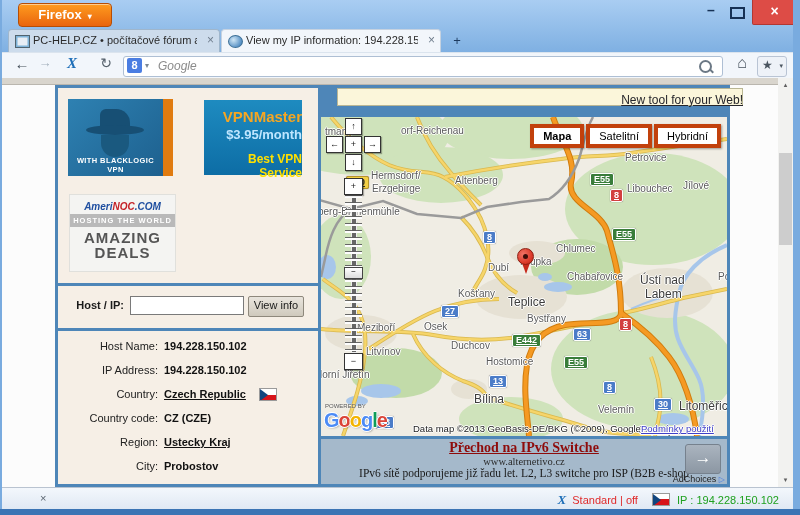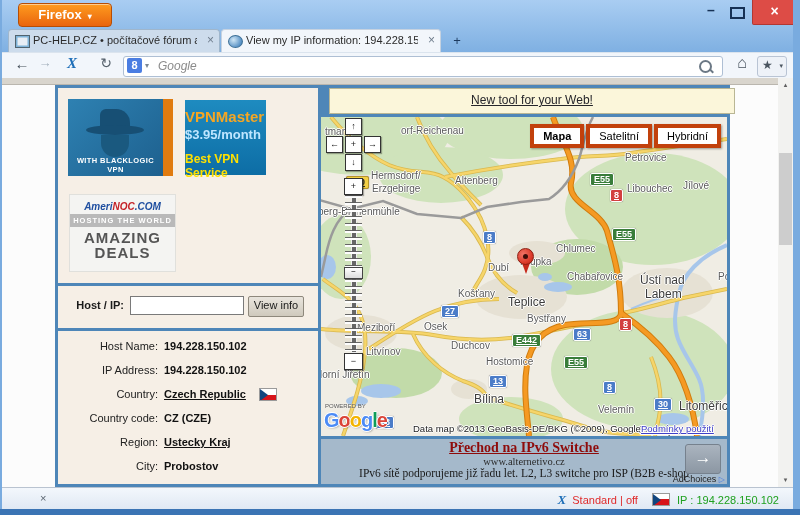--- a/index.html
+++ b/index.html
@@ -45,21 +45,21 @@
   #page-frame{position:absolute;left:53px;top:7px;width:675px;height:402px;background:#4e86b8;}
   #leftcol{position:absolute;left:3px;top:3px;width:260px;height:396px;background:#f6efe6;}
   .lc-div{position:absolute;left:0;width:260px;height:3px;background:#4e86b8;}
   
   #ad-blacklogic{position:absolute;left:10px;top:11px;width:105px;height:77px;background:linear-gradient(135deg,#2e81b2,#1c5e8c);overflow:hidden;cursor:pointer;}
   #ad-blacklogic .stripe{position:absolute;right:0;top:0;width:10px;height:77px;background:#e07b10;}
   #ad-blacklogic .hat-brim{position:absolute;left:18px;top:26px;width:58px;height:10px;background:#174f74;border-radius:50%;}
   #ad-blacklogic .hat-top{position:absolute;left:32px;top:10px;width:30px;height:20px;background:#174f74;border-radius:6px 14px 2px 2px;}
   #ad-blacklogic .face{position:absolute;left:33px;top:36px;width:28px;height:22px;background:#1a597f;border-radius:0 0 14px 14px;}
   #ad-blacklogic .cap{position:absolute;left:0;bottom:2px;width:95px;text-align:center;color:#fff;font-size:7.5px;font-weight:bold;letter-spacing:.4px;}
-  #ad-vpnmaster{position:absolute;left:127px;top:12px;width:81px;height:75px;background:linear-gradient(#1e8bc0,#0d6da5);text-align:left;cursor:pointer;}
+  #ad-vpnmaster{position:absolute;left:146px;top:12px;width:98px;height:75px;background:linear-gradient(#1e8bc0,#0d6da5);text-align:right;cursor:pointer;}
   #ad-vpnmaster .t1{margin-top:8px;color:#f5a623;font-size:15px;font-weight:bold;}
   #ad-vpnmaster .t2{color:#bfe6ff;font-size:13px;font-weight:bold;margin-top:2px;}
   #ad-vpnmaster .t3{color:#ffe000;font-size:12px;font-weight:bold;margin-top:10px;}
   #ad-amerinoc{position:absolute;left:11px;top:106px;width:105px;height:76px;background:#f4f4f2;text-align:center;cursor:pointer;border:1px solid #e0e0dc;}
   #ad-amerinoc .l1{margin-top:6px;font-size:10px;font-weight:bold;font-style:italic;}
   #ad-amerinoc .l1 .b{color:#1f4fa0;} #ad-amerinoc .l1 .r{color:#c42127;}
   #ad-amerinoc .l2{margin-top:2px;background:#b9b9b9;color:#fff;font-size:7.5px;font-weight:bold;letter-spacing:1px;padding:2px 0;}
   #ad-amerinoc .l3{margin-top:3px;color:#555;font-size:15px;font-weight:bold;letter-spacing:1px;line-height:15px;}
   
   #form-sec{position:absolute;left:0;top:198px;width:260px;height:42px;}
@@ -69,21 +69,21 @@
   
   #info-sec{position:absolute;left:0;top:243px;width:260px;height:153px;overflow:hidden;}
   .irow{position:absolute;left:0;width:260px;height:24px;font-size:11px;}
   .irow .ilabel{position:absolute;left:0;top:5px;width:100px;text-align:right;color:#222;}
   .irow .ival{position:absolute;left:106px;top:5px;font-weight:bold;color:#111;}
   .irow .ival.link{text-decoration:underline;cursor:pointer;}
   .flag{display:inline-block;width:16px;height:11px;position:relative;background:linear-gradient(#fff 0,#fff 50%,#d7141a 50%,#d7141a 100%);overflow:hidden;vertical-align:-2px;margin-left:5px;border:1px solid #9a9a9a;}
   .flag:before{content:"";position:absolute;left:0;top:0;border-left:8px solid #11457e;border-top:6px solid transparent;border-bottom:6px solid transparent;}
   
   #rightcol{position:absolute;left:266px;top:3px;width:406px;height:396px;}
-  #banner{position:absolute;left:8px;top:0;width:406px;height:26px;background:#fbf6da;box-shadow:inset 0 0 0 1px #b9b694;text-align:center;}
+  #banner{position:absolute;left:16px;top:0;width:406px;height:18px;background:#fbf6da;box-shadow:inset 0 0 0 1px #b9b694;text-align:right;}
   #banner a,#banner .bl{display:inline-block;margin-top:5px;font-size:12px;color:#26262b;text-decoration:underline;cursor:pointer;}
   
   #map{position:absolute;left:0;top:29px;width:406px;height:319px;background:#f0ede4;overflow:hidden;cursor:grab;}
   #map svg{position:absolute;left:0;top:0;}
   .lbl{position:absolute;font-size:10px;color:#5a5a5a;white-space:nowrap;z-index:3;text-shadow:-1px 0 #fff,1px 0 #fff,0 -1px #fff,0 1px #fff;}
   .lbl.town{font-size:12px;color:#3c3c3c;}
   .shield{position:absolute;z-index:3;font-weight:bold;font-size:9px;line-height:11px;color:#fff;padding:0 3px;border-radius:2px;border:1px solid #fff;box-shadow:0 0 1px #666;text-decoration:underline;}
   .sh-blue{background:#4b7cc8;} .sh-red{background:#d23f3f;} .sh-green{background:#397d3a;}
   .sh-yellow{background:#f3cf45;color:#333;border-color:#b5952c;}
   .mbtn-wrap{position:absolute;right:6px;top:7px;z-index:7;}

